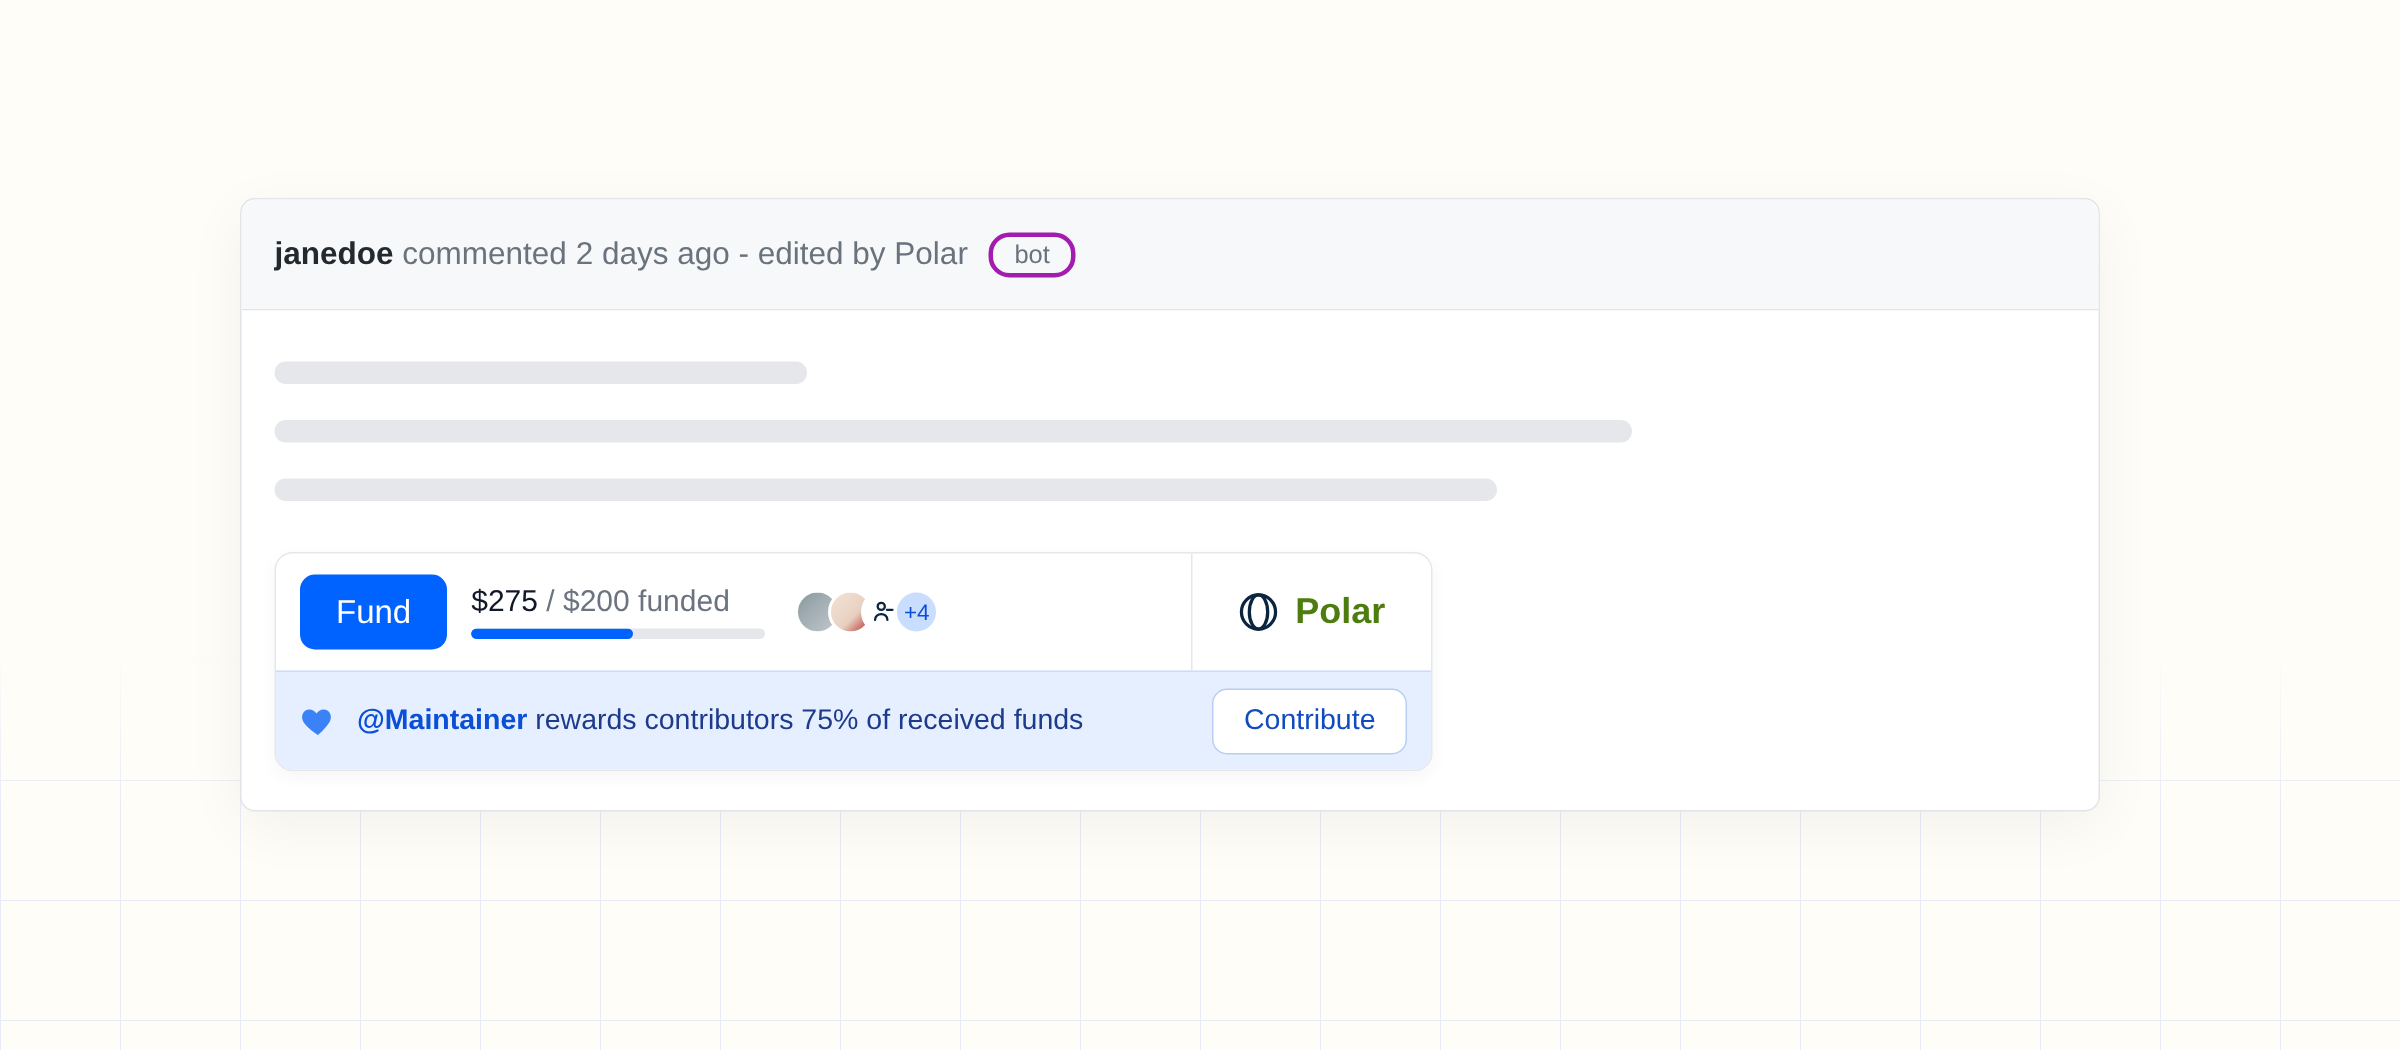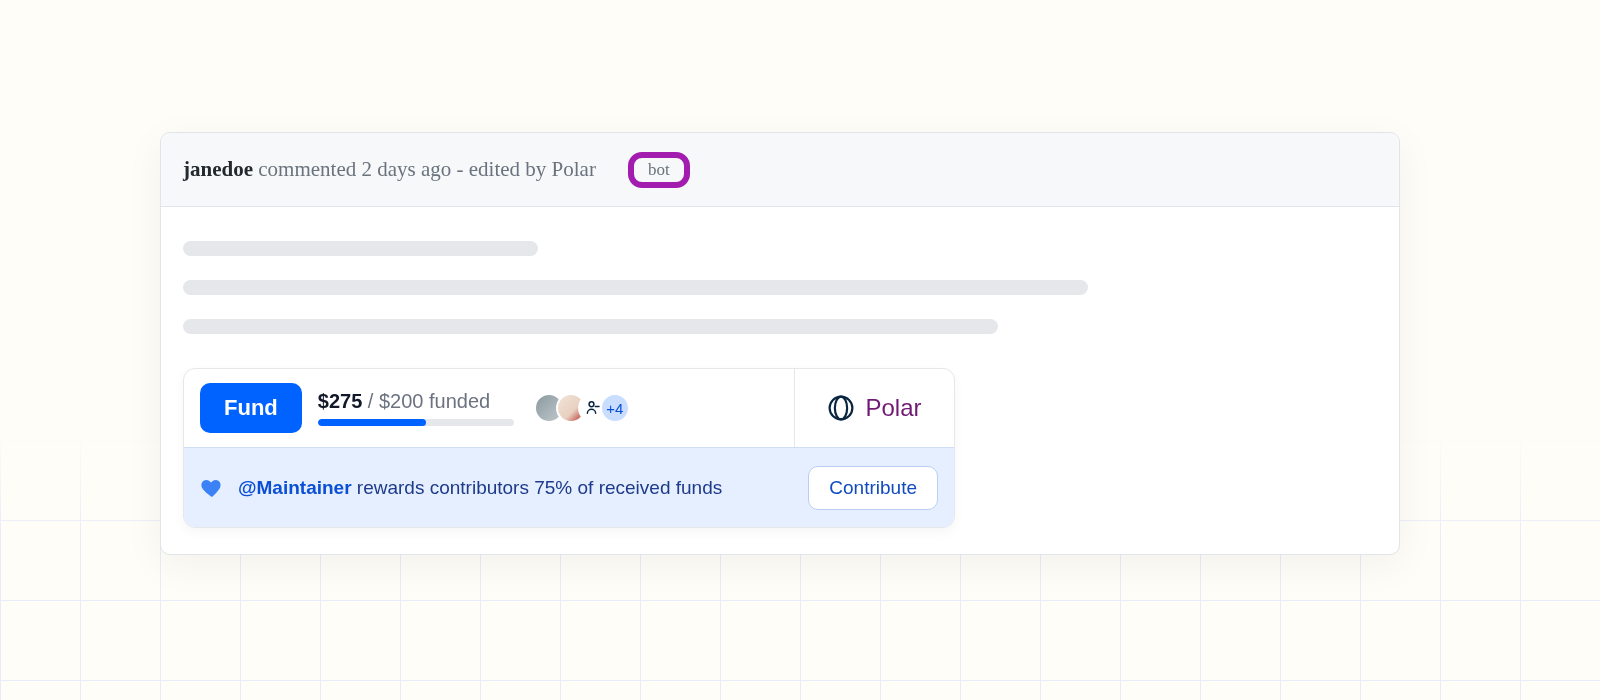--- a/index.html
+++ b/index.html
@@ -45,26 +45,25 @@
     height: 74px;
     background: #f6f8fa;
     border-bottom: 1px solid #e1e4e8;
     border-top-left-radius: 10px;
     border-top-right-radius: 10px;
     display: flex;
     align-items: center;
     padding: 0 22px;
     font-size: 21px;
     color: #6a737d;
-    gap: 32px;
-    font-family: Liberation Serif, serif;
+    gap: 14px;
   }
   .card-header .author { font-weight: 600; color: #24292e; }
   .bot-badge {
-    border: 6px solid #a21caf;
+    border: 3px solid #a21caf;
     border-radius: 14px;
     padding: 2px 14px;
     font-size: 17px;
     color: #6a737d;
   }
   .card-body {
     padding: 34px 22px 26px 22px;
   }
   .skel {
     height: 15px;
@@ -91,27 +90,27 @@
     align-items: center;
     padding: 0 16px;
     gap: 16px;
   }
   .fund-btn {
     background: #0062ff;
     color: #fff;
     border: none;
     border-radius: 10px;
     font-size: 22px;
-    font-weight: 700;
+    font-weight: 400;
     padding: 12px 24px;
     cursor: pointer;
   }
   .fund-info { display: flex; flex-direction: column; gap: 6px; }
   .fund-amounts { font-size: 20px; color: #6b7280; }
-  .fund-amounts .raised { color: #111827; font-weight: 700; }
+  .fund-amounts .raised { color: #111827; font-weight: 400; }
   .progress {
     width: 196px; height: 7px; background: #e5e7eb; border-radius: 4px; overflow: hidden;
   }
   .progress-fill { height: 100%; background: #0062ff; border-radius: 4px; }
   .avatars { display: flex; align-items: center; margin-left: 4px; }
   .av {
     width: 30px; height: 30px; border-radius: 50%;
     border: 2px solid #fff;
     margin-left: -8px;
     display: flex; align-items: center; justify-content: center;
@@ -131,25 +130,25 @@
     font-size: 15px;
     border: 2px solid #fff;
   }
   .brand {
     width: 160px;
     border-left: 1px solid #e5e7eb;
     display: flex; align-items: center; justify-content: center;
     gap: 10px;
     color: #0a2540;
   }
-  .brand-name { font-size: 24px; font-weight: 400; color: #701a75; }
+  .brand-name { font-size: 24px; font-weight: 700; color: #4d7c0f; }
   .widget-bottom {
     background: #e5efff;
     border-top: 1px solid #cfdcf5;
-    height: 80px;
+    height: 66px;
     display: flex;
     align-items: center;
     padding: 0 16px;
     gap: 14px;
   }
   .heart { color: #3b82f6; flex-shrink: 0; }
   .reward-text { color: #1e3a8a; font-size: 19px; flex: 1; }
   .reward-text .maint { font-weight: 700; color: #0b4fd6; }
   .contribute-btn {
     background: #fff;

